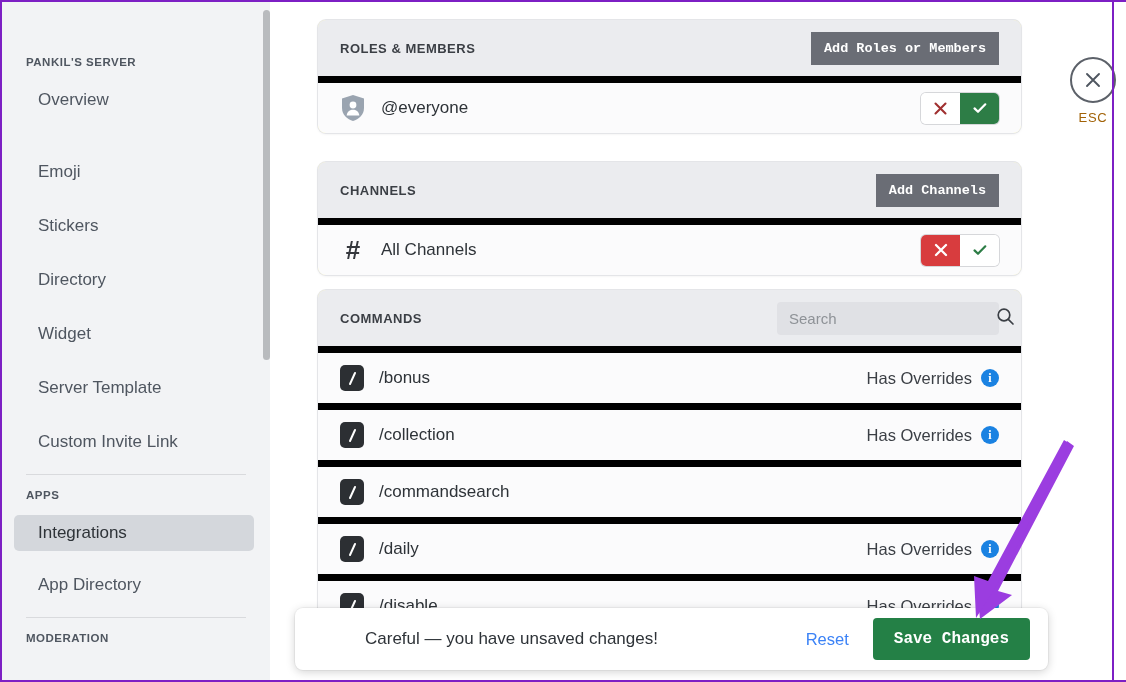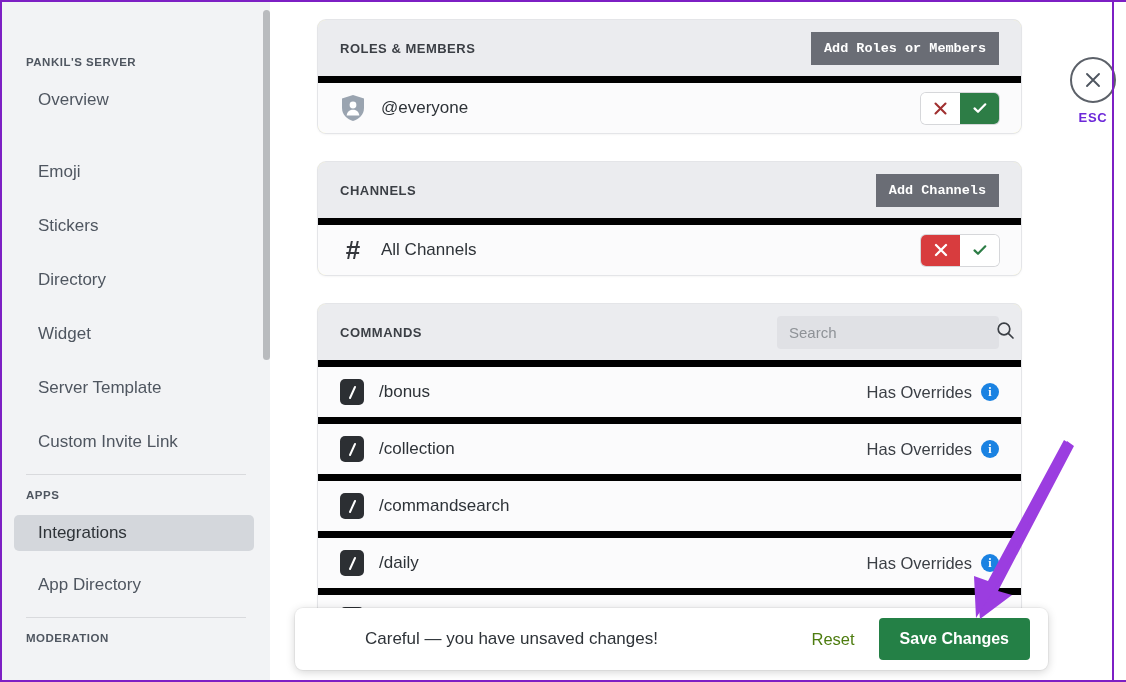--- a/index.html
+++ b/index.html
@@ -151,46 +151,46 @@
   .esc-wrap {
     position: absolute; left: 1066px; top: 57px;
     width: 54px; text-align: center; z-index: 30;
   }
   .esc-circle {
     width: 46px; height: 46px; margin: 0 auto;
     border: 2px solid #5c6169; border-radius: 50%;
     display: flex; align-items: center; justify-content: center;
   }
   .esc-label {
-    margin-top: 7px; font-size: 13px; font-weight: bold;
-    letter-spacing: 0.8px; color: #6d28d9;
+    margin-top: 7px; font-size: 13px; font-weight: normal;
+    letter-spacing: 0.8px; color: #a16207;
   }
 
   
   .savebar {
     position: absolute; left: 295px; top: 608px;
     width: 753px; height: 62px;
     background: #ffffff; border-radius: 8px;
     box-shadow: 0 2px 10px rgba(0,0,0,0.18), 0 0 0 1px rgba(0,0,0,0.04);
     display: flex; align-items: center;
     padding: 0 18px 0 22px;
     z-index: 40;
   }
   .savebar-text { font-size: 17px; color: #2e3338; flex: 1; margin-left: 48px; }
   .reset-btn {
     background: none; border: none; cursor: pointer;
-    font-size: 16.5px; color: #4d7c0f; padding: 8px 16px;
+    font-size: 16.5px; color: #3b82f6; padding: 8px 16px;
     font-family: "Liberation Sans", sans-serif;
   }
   .save-btn {
     background: #248046; color: #ffffff;
     border: none; border-radius: 4px; cursor: pointer;
     font-size: 16px; font-weight: bold;
     padding: 12px 21px; margin-left: 8px;
-    font-family: Liberation Sans, sans-serif;
+    font-family: Liberation Mono, monospace;
   }
 
   .arrow-svg { position: absolute; left: 950px; top: 440px; z-index: 50; pointer-events: none; }
 </style>
 </head>
 <body>
 
 <div id="root">
 
   <div class="sidebar">
@@ -281,21 +281,21 @@
           </div>
           <div class="toggle-half">
             <svg width="18" height="18" viewBox="0 0 18 18">
                 <path d="M3.5 9.4 L7 12.8 L14.3 5.3" stroke="#2d7d46" stroke-width="2.2" fill="none" stroke-linecap="round" stroke-linejoin="round"></path>
               </svg>
           </div>
         </div>
       </div>
     </div>
 
-    <div class="card" style="top:302px;">
+    <div class="card" style="top:288px;">
       <div class="card-header">
         <div class="card-header-title">COMMANDS</div>
         <div class="search-box">
           <input type="text" placeholder="Search" style="">
           <span>
             <svg width="19" height="19" viewBox="0 0 19 19">
                 <circle cx="8" cy="8" r="5.8" stroke="#3b3f45" stroke-width="1.7" fill="none"></circle>
                 <path d="M12.3 12.3 L17 17" stroke="#3b3f45" stroke-width="1.7" stroke-linecap="round"></path>
               </svg>
           </span>

